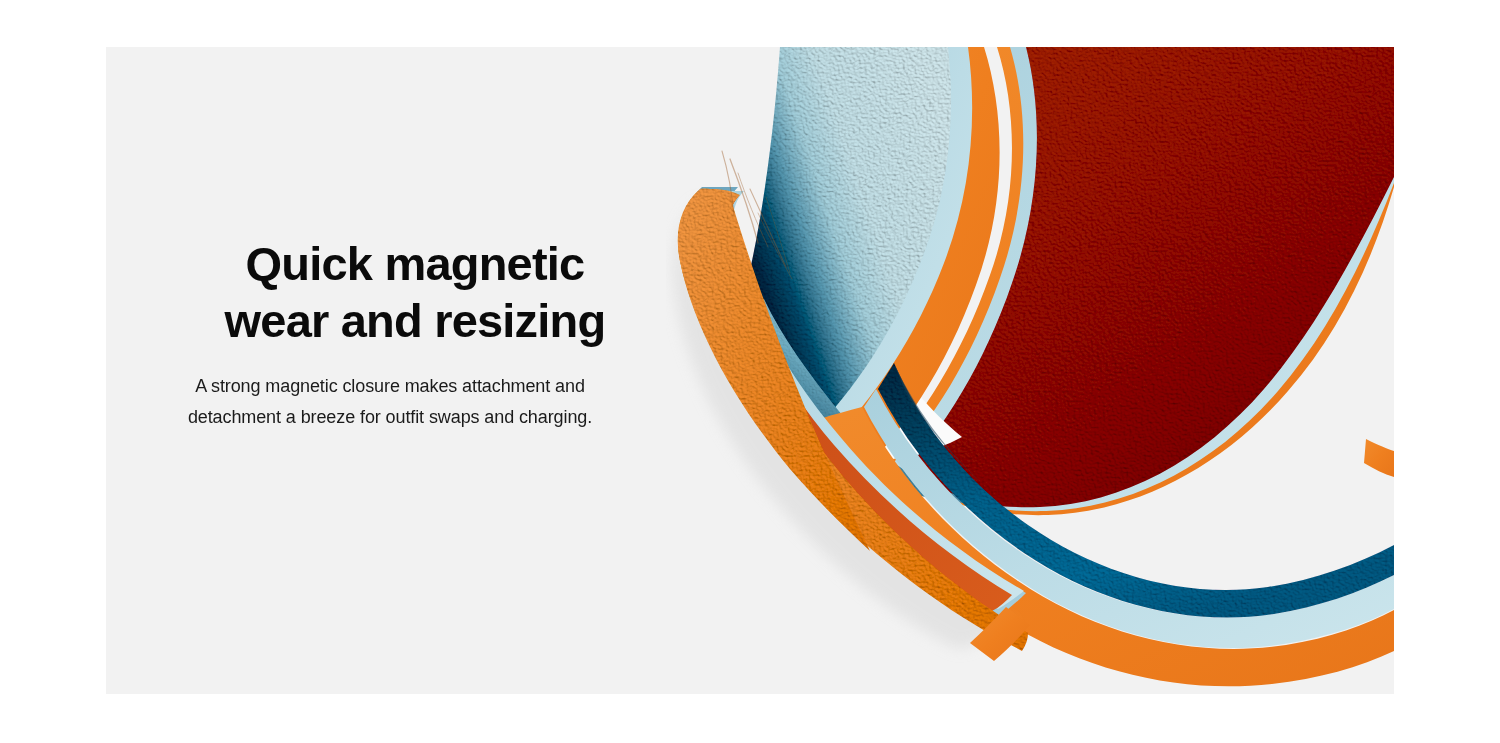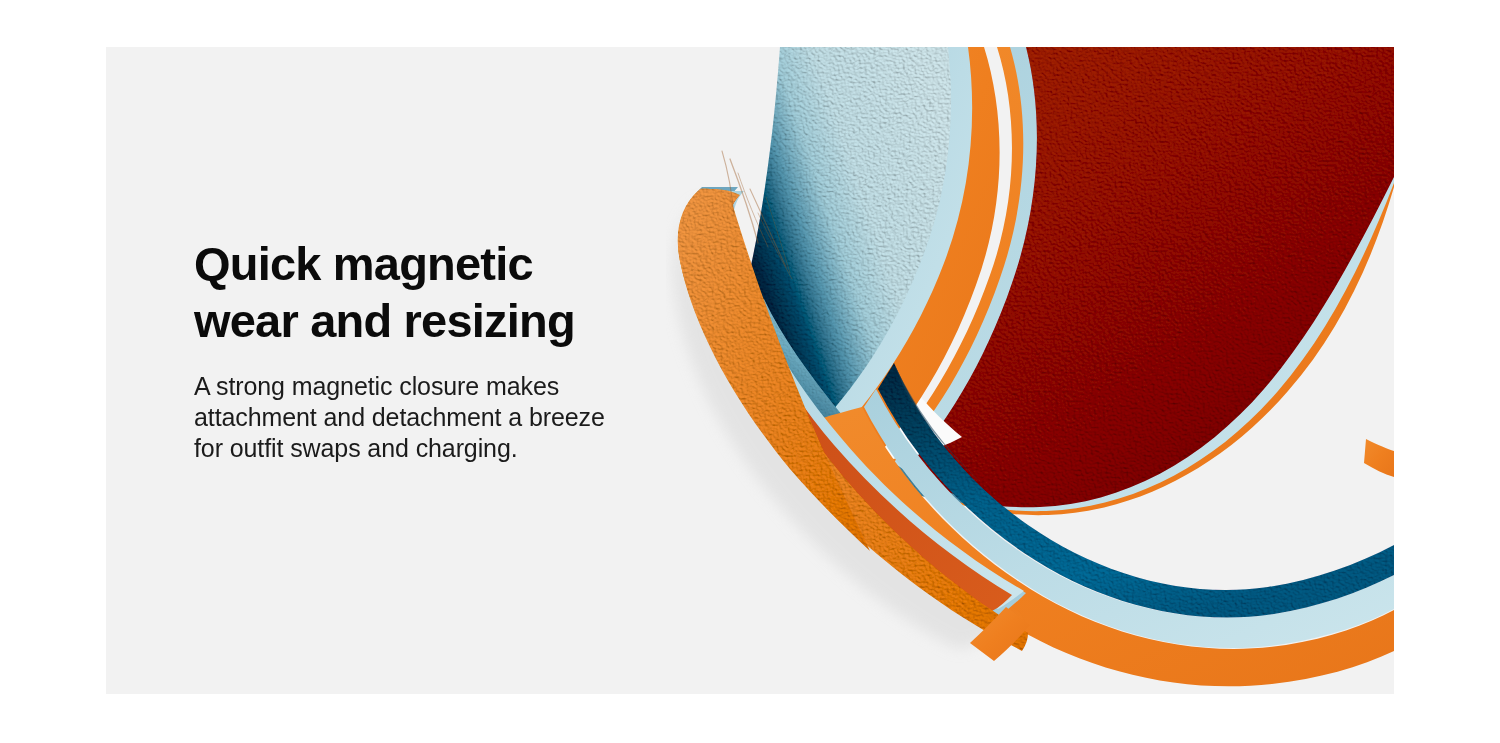--- a/index.html
+++ b/index.html
@@ -29,39 +29,40 @@
     top: 47px;
     width: 1288px;
     height: 647px;
     background: #f2f2f2;
     overflow: hidden;
   }
 
   
   .copy-block {
     position: absolute;
-    left: 88px;           
+    left: 74px;           
     top: 188px;           
     width: 470px;
     z-index: 5;
+    text-align: center;
   }
   .headline {
     margin: 0;
     font-family: "Liberation Sans", sans-serif;
     font-size: 47px;
     line-height: 57px;
     font-weight: 700;
     letter-spacing: -0.8px;
     color: #0b0b0b;
     white-space: pre-line;
   }
   .subcopy {
     margin: 22px 0 0 0;
     font-family: "Liberation Sans", sans-serif;
-    font-size: 25px;
+    font-size: 18px;
     line-height: 31px;
     font-weight: 400;
     letter-spacing: -0.1px;
     color: #1b1b1b;
     max-width: 420px;
   }
 
   
   .product-art {
     position: absolute;

